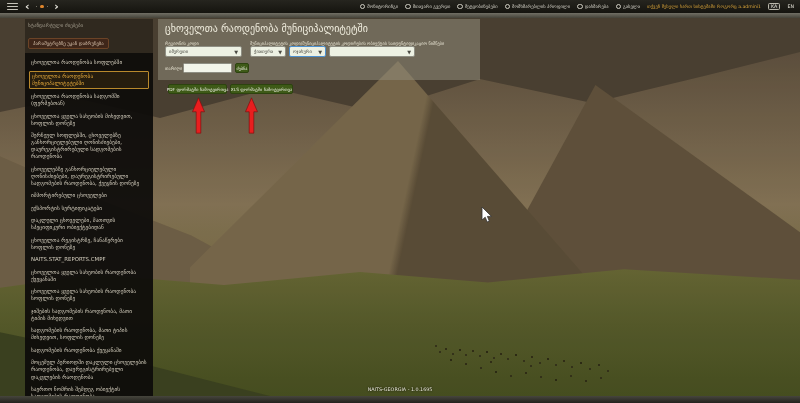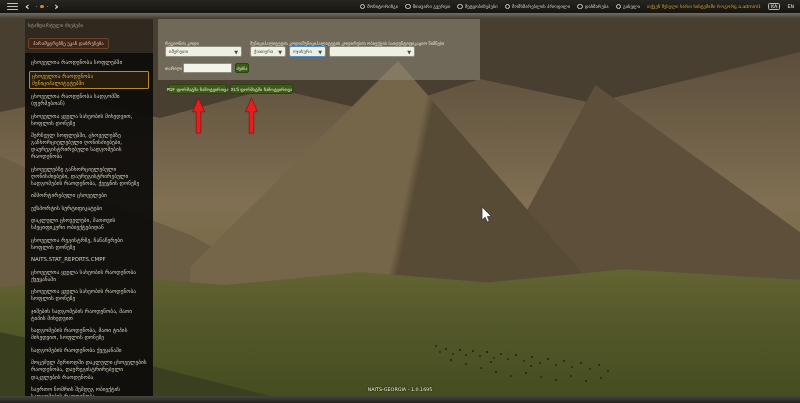--- a/index.html
+++ b/index.html
@@ -178,20 +178,21 @@
       <div class="sb-item">ცხოველთა ყველა სახეობის რაოდენობა სოფლის დონეზე</div>
       <div class="sb-item">ჯიშების სადგომების რაოდენობა, მათი ტიპის მიხედვით</div>
       <div class="sb-item">სადგომების რაოდენობა, მათი ტიპის მიხედვით, სოფლის დონეზე</div>
       <div class="sb-item">სადგომების რაოდენობა ქვეყანაში</div>
       <div class="sb-item">მოცემულ პერიოდში დაკლული ცხოველების რაოდენობა, დაურეგისტრირებული დაკვლების რაოდენობა</div>
       <div class="sb-item">საერთო ნომრის შემდეგ ობიექტის სადგომების რაოდენობა</div>
     </div>
   </div>
 
   <div class="panel">
+    <div class="panel-title">ცხოველთა რაოდენობა მუნიციპალიტეტში</div>
     <div class="flabel" style="left:7px; top:22px;">რეგიონის კოდი</div>
     <div class="flabel" style="left:92px; top:22px;">მუნიციპალიტეტის კოდი/მუნიციპალიტეტის კოდირების ობიექტის საიდენტიფიკაციო ნიშნები</div>
 
     <div class="sel" style="left:7px; top:27px; width:77px;">
       <span class="val">იმერეთი</span>
       <span class="car">▼</span>
     </div>
     <div class="sel" style="left:92px; top:27px; width:36px;">
       <span class="val">ჭიათურა</span>
       <span class="car">▼</span>

